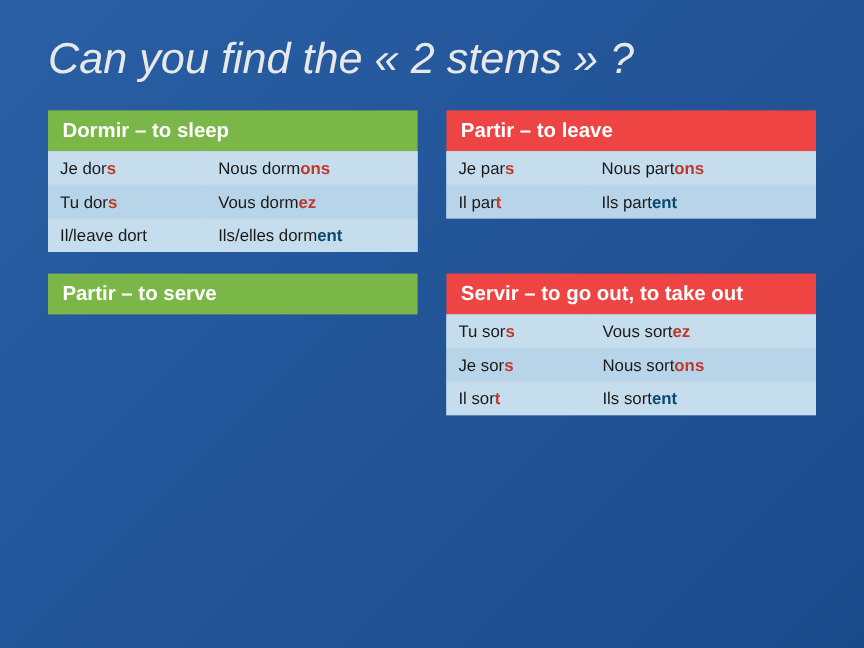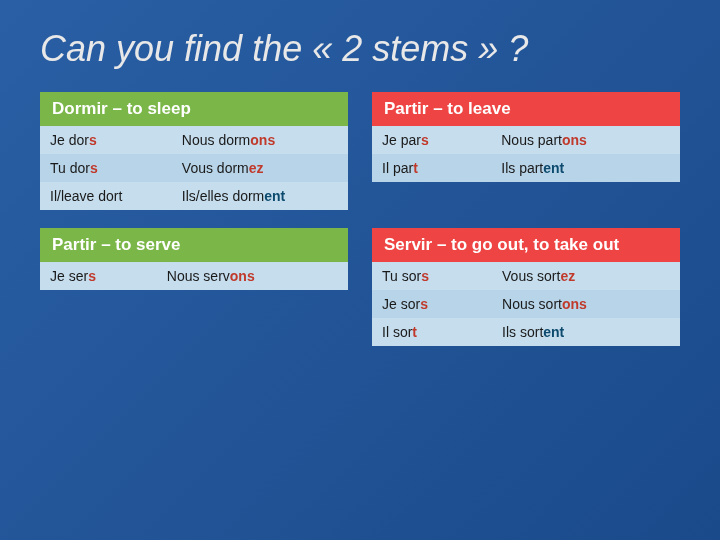--- a/index.html
+++ b/index.html
@@ -133,24 +133,20 @@
         </table>
     </div>
   </div>
 
   <div class="grids-row">
 
     <div class="verb-block">
       <div class="verb-title green">Partir – to serve</div>
       <table class="verb-table">
         <tbody>
-            <tr>
-          <td>Je ser<span class="stem-highlight">s</span></td>
-          <td>Nous serv<span class="stem-highlight">ons</span></td>
-        </tr>
       </tbody>
         </table>
     </div>
 
     <div class="verb-block">
       <div class="verb-title olive">Servir – to go out, to take out</div>
       <table class="verb-table">
         <tbody>
             <tr>
           <td>Tu sor<span class="stem-highlight">s</span></td>

